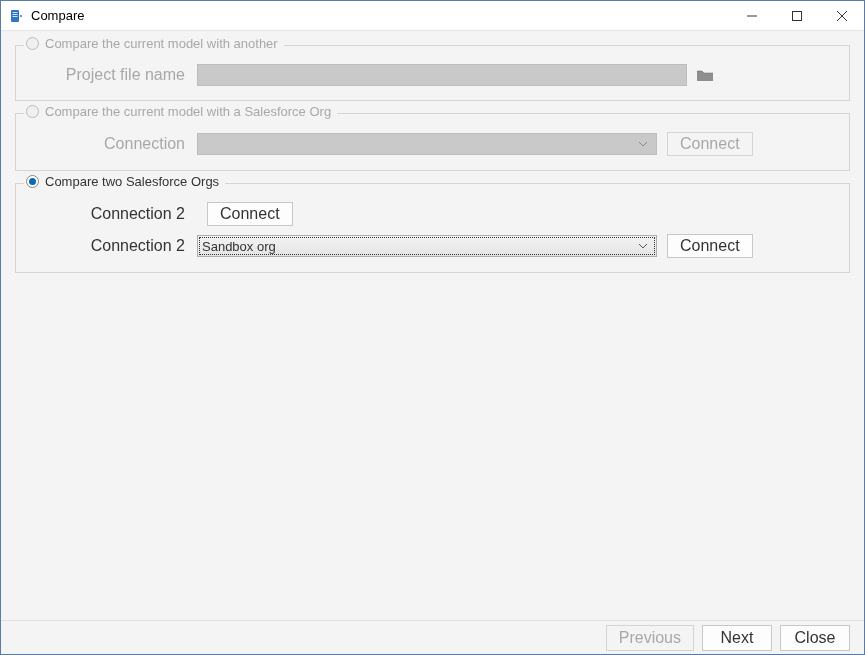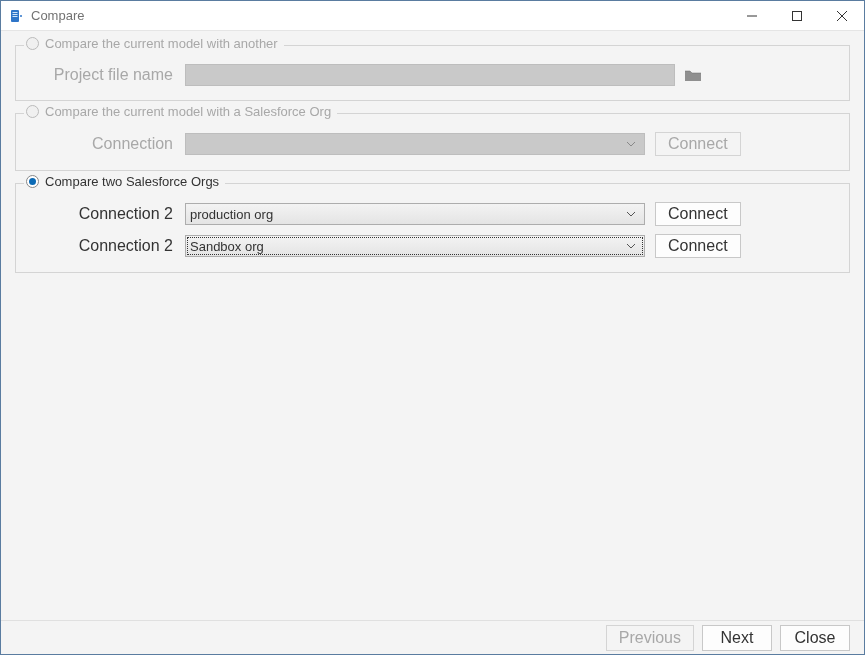--- a/index.html
+++ b/index.html
@@ -26,21 +26,21 @@
     padding: 0 0 0 8px;
     border-bottom: 1px solid #e5e5e5;
   }
   .titlebar .app-icon {
     width: 16px; height: 16px;
     margin-right: 6px;
     display: flex; align-items: center; justify-content: center;
   }
   .titlebar .title {
     flex: 0 0 auto;
-    color: #737373;
+    color: #000000;
   }
   .titlebar .spacer { flex: 1; }
   .win-btn {
     width: 45px; height: 30px;
     display: flex; align-items: center; justify-content: center;
     color: #333;
   }
 
   
   .content {
@@ -48,21 +48,21 @@
     background: #f4f4f4;
     padding: 14px;
     overflow: hidden;
   }
 
   
   .group {
     border: 1px solid #d4d4d4;
     background: #f4f4f4;
     position: relative;
-    padding: 18px 14px 14px 14px;
+    padding: 18px 14px 14px 26px;
     margin-bottom: 12px;
   }
   .group.dis {
     
   }
   .group-legend {
     position: absolute;
     top: -10px; left: 8px;
     background: #f4f4f4;
     padding: 0 6px 0 2px;
@@ -261,28 +261,20 @@
       </div>
     </div>
 
     <div class="group">
       <div class="group-legend">
         <span class="radio selected"></span>
         <span class="legend-text">Compare two Salesforce Orgs</span>
       </div>
       <div class="row">
         <div class="lbl">Connection 2</div>
-        <div class="dropdown">
-          <span class="dd-text">production org</span>
-          <span class="dd-arrow">
-            <svg width="8" height="5" viewBox="0 0 8 5">
-                <path d="M0 0 L4 4 L8 0" fill="none" stroke="#555" stroke-width="1"></path>
-              </svg>
-          </span>
-        </div>
         <div class="btn">Connect</div>
       </div>
       <div class="row">
         <div class="lbl">Connection 2</div>
         <div class="dropdown focus">
           <span class="dd-text">Sandbox org</span>
           <span class="dd-arrow">
             <svg width="8" height="5" viewBox="0 0 8 5">
                 <path d="M0 0 L4 4 L8 0" fill="none" stroke="#555" stroke-width="1"></path>
               </svg>

